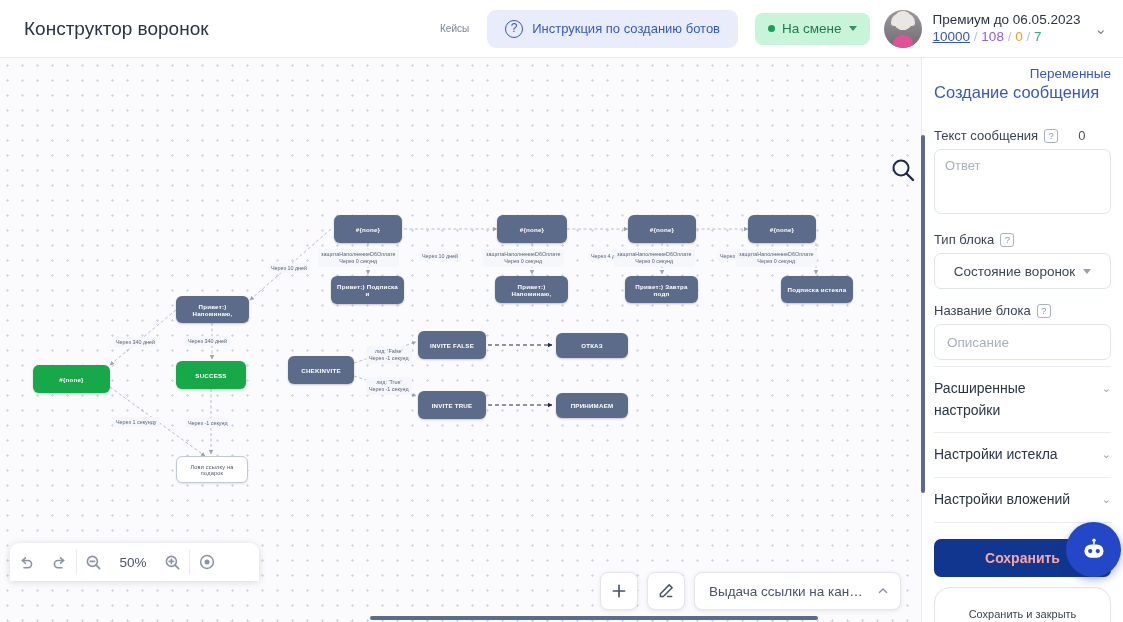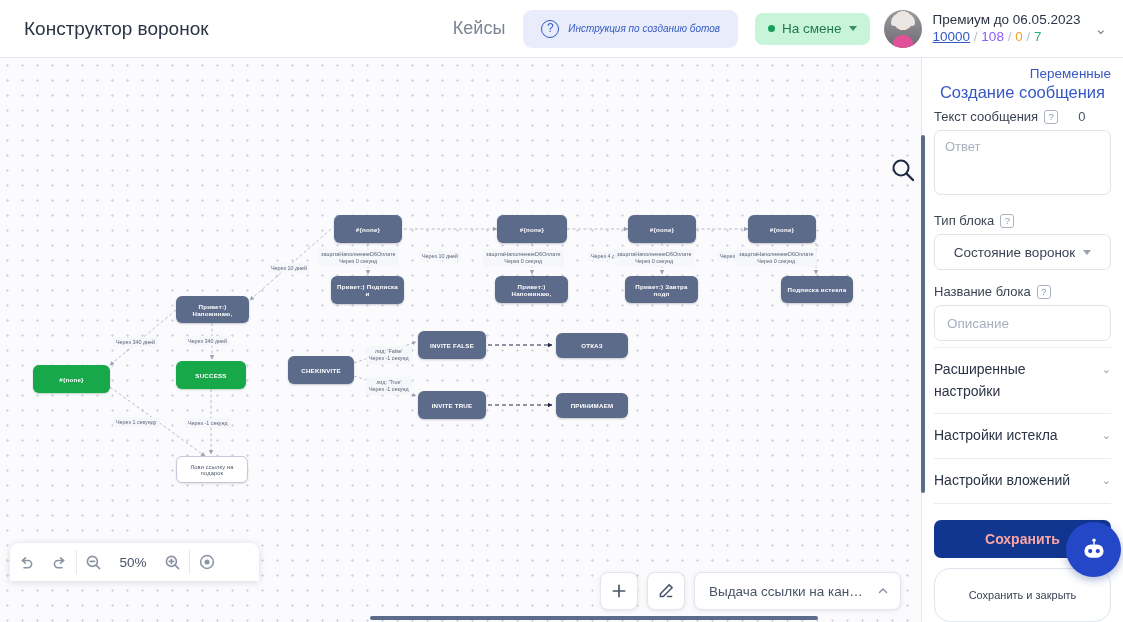--- a/index.html
+++ b/index.html
@@ -20,36 +20,36 @@
     display: flex; align-items: center;
     z-index: 30;
   }
   .page-title {
     margin-left: 24px;
     font-size: 19px; color: #2b3445; font-weight: 400;
     white-space: nowrap;
   }
   .header-spacer { flex: 1; }
   .cases-link {
-    font-size: 18px; color: #7b8494; margin-right: 18px;
+    font-size: 10px; color: #7b8494; margin-right: 18px;
     white-space: nowrap; cursor: pointer;
   }
   .instruction-pill {
     display: flex; align-items: center; gap: 9px;
     background: #e9edfb; border-radius: 9px;
     height: 38px; padding: 0 18px;
     cursor: pointer;
   }
   .q-icon {
     width: 18px; height: 18px; border-radius: 50%;
     border: 1.4px solid #3558c4;
     color: #3558c4; font-size: 12px; line-height: 15px;
     text-align: center; font-weight: 500; flex: none;
   }
-  .instruction-pill .lbl { font-size: 10px; color: #3558c4; white-space: nowrap; font-style: italic; }
+  .instruction-pill .lbl { font-size: 13px; color: #3558c4; white-space: nowrap; }
 
   .shift-pill {
     display: flex; align-items: center; gap: 7px;
     background: #c8f5da; border-radius: 8px;
     height: 32px; padding: 0 13px;
     margin-left: 17px; cursor: pointer;
   }
   .dot-green { width: 7px; height: 7px; border-radius: 50%; background: #17a05a; flex: none; }
   .shift-pill .lbl { font-size: 13.5px; color: #1f7a4a; white-space: nowrap; }
   .chev {
@@ -200,22 +200,22 @@
     width: 202px; height: 564px;
     background: #ffffff; border-left: 1px solid #e6e9ef;
     padding: 8px 12px 0 12px;
     overflow: hidden;
   }
   .vars-link {
     text-align: right; font-size: 13.5px; color: #3558c4;
     cursor: pointer; margin-bottom: 2px;
   }
   .sb-title {
-    text-align: center; font-size: 16.5px; color: #3558c4;
-    margin-bottom: 7px; white-space: nowrap;
+    font-size: 16.5px; color: #3558c4;
+    margin-bottom: 26px; white-space: nowrap;
   }
   .fld-label {
     font-size: 13px; color: #3b4454;
     display: flex; align-items: center; gap: 6px; margin-bottom: 6px;
   }
   .hint-box {
     width: 14px; height: 14px; border: 1px solid #aab3c4;
     border-radius: 3px; color: #8b93a3; font-size: 9.5px;
     line-height: 12px; text-align: center; flex: none;
   }

